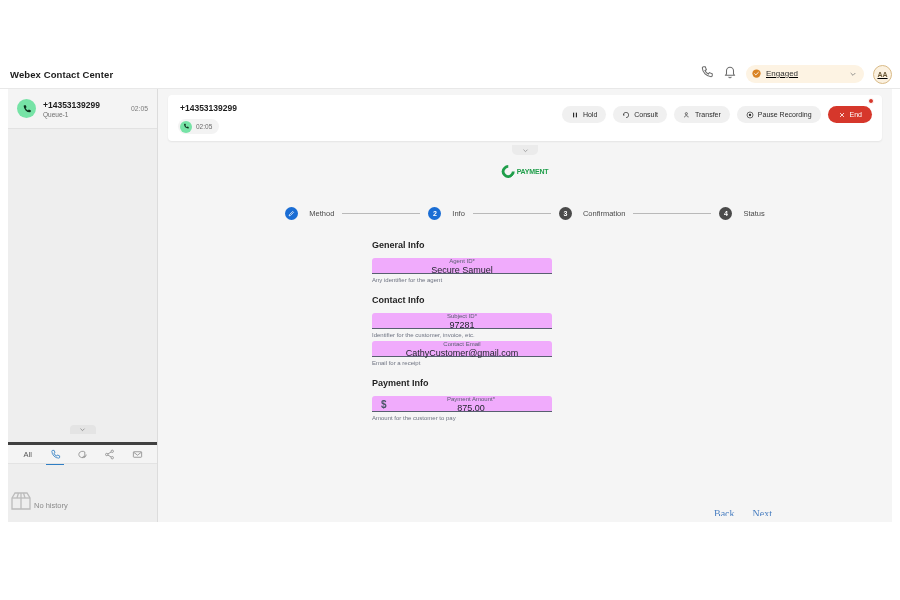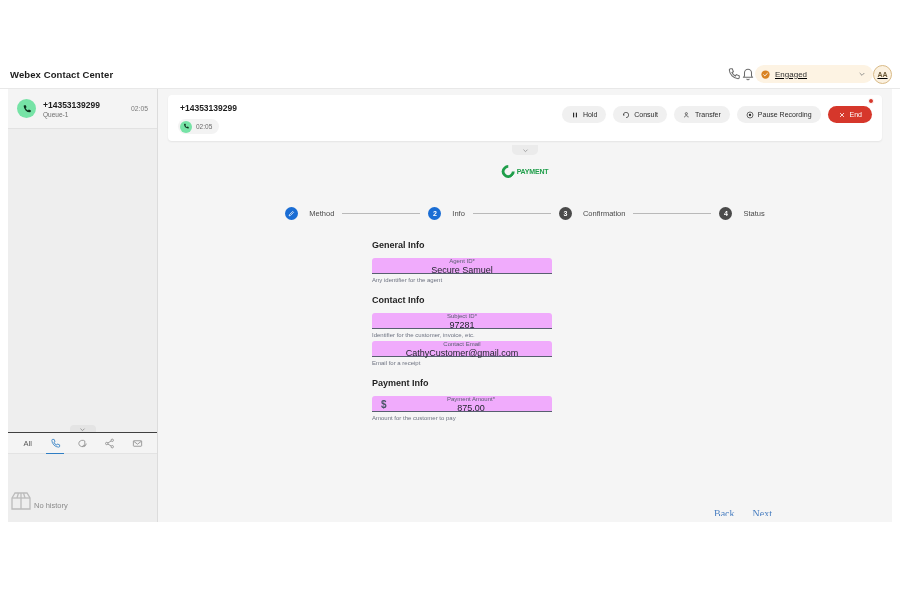--- a/index.html
+++ b/index.html
@@ -22,21 +22,21 @@
     position: absolute; left: 0; top: 0; width: 900px; height: 29px;
     background: #ffffff; border-bottom: 1px solid #e8e8e8;
     display: flex; align-items: center;
   }
   .brand {
     margin-left: 10px; font-size: 9.5px; font-weight: bold;
     color: #1a1a1a; letter-spacing: .1px;
   }
   .topbar-right {
     margin-left: auto; margin-right: 8px;
-    display: flex; align-items: center;  text-decoration: underline;
+    display: flex; align-items: flex-start; gap: 9px; text-decoration: underline;
   }
   .tb-icon { width: 14px; height: 14px; color: #6b6b6b; display: block; }
   .status-pill {
     display: flex; align-items: center; gap: 5px;
     background: #fdf3e3; border-radius: 11px;
     height: 18px; padding: 0 7px 0 6px; min-width: 118px;
     font-size: 8px; color: #30302f;
   }
   .status-dot-ic { width: 9px; height: 9px; flex: none; }
   .status-label { flex: 1; }
@@ -77,23 +77,23 @@
   }
   .collapse-handle {
     position: absolute; left: 50%; top: 296px; transform: translateX(-50%);
     width: 26px; height: 9px; background: #e4e4e4;
     border-radius: 4px 4px 0 0;
     display: flex; align-items: center; justify-content: center;
   }
   .collapse-handle svg { width: 7px; height: 7px; color: #8d8d8d; }
 
   .tabbar {
-    position: absolute; left: 0; top: 303px; width: 100%;
+    position: absolute; left: 0; top: 313px; width: 100%;
     height: 22px; background: #f4f4f4;
-    border-top: 1px solid #404040; border-bottom: 1px solid #e3e3e3;
+    border-top: 3px solid #404040; border-bottom: 1px solid #e3e3e3;
     display: flex; align-items: center; justify-content: space-around;
     padding: 0 6px;
   }
   .tab-item {
     position: relative; height: 22px; display: flex;
     align-items: center; justify-content: center;
     flex: 1; color: #8b8b8b;
   }
   .tab-item svg { width: 11px; height: 11px; }
   .tab-item.text { font-size: 7.5px; color: #555; }

